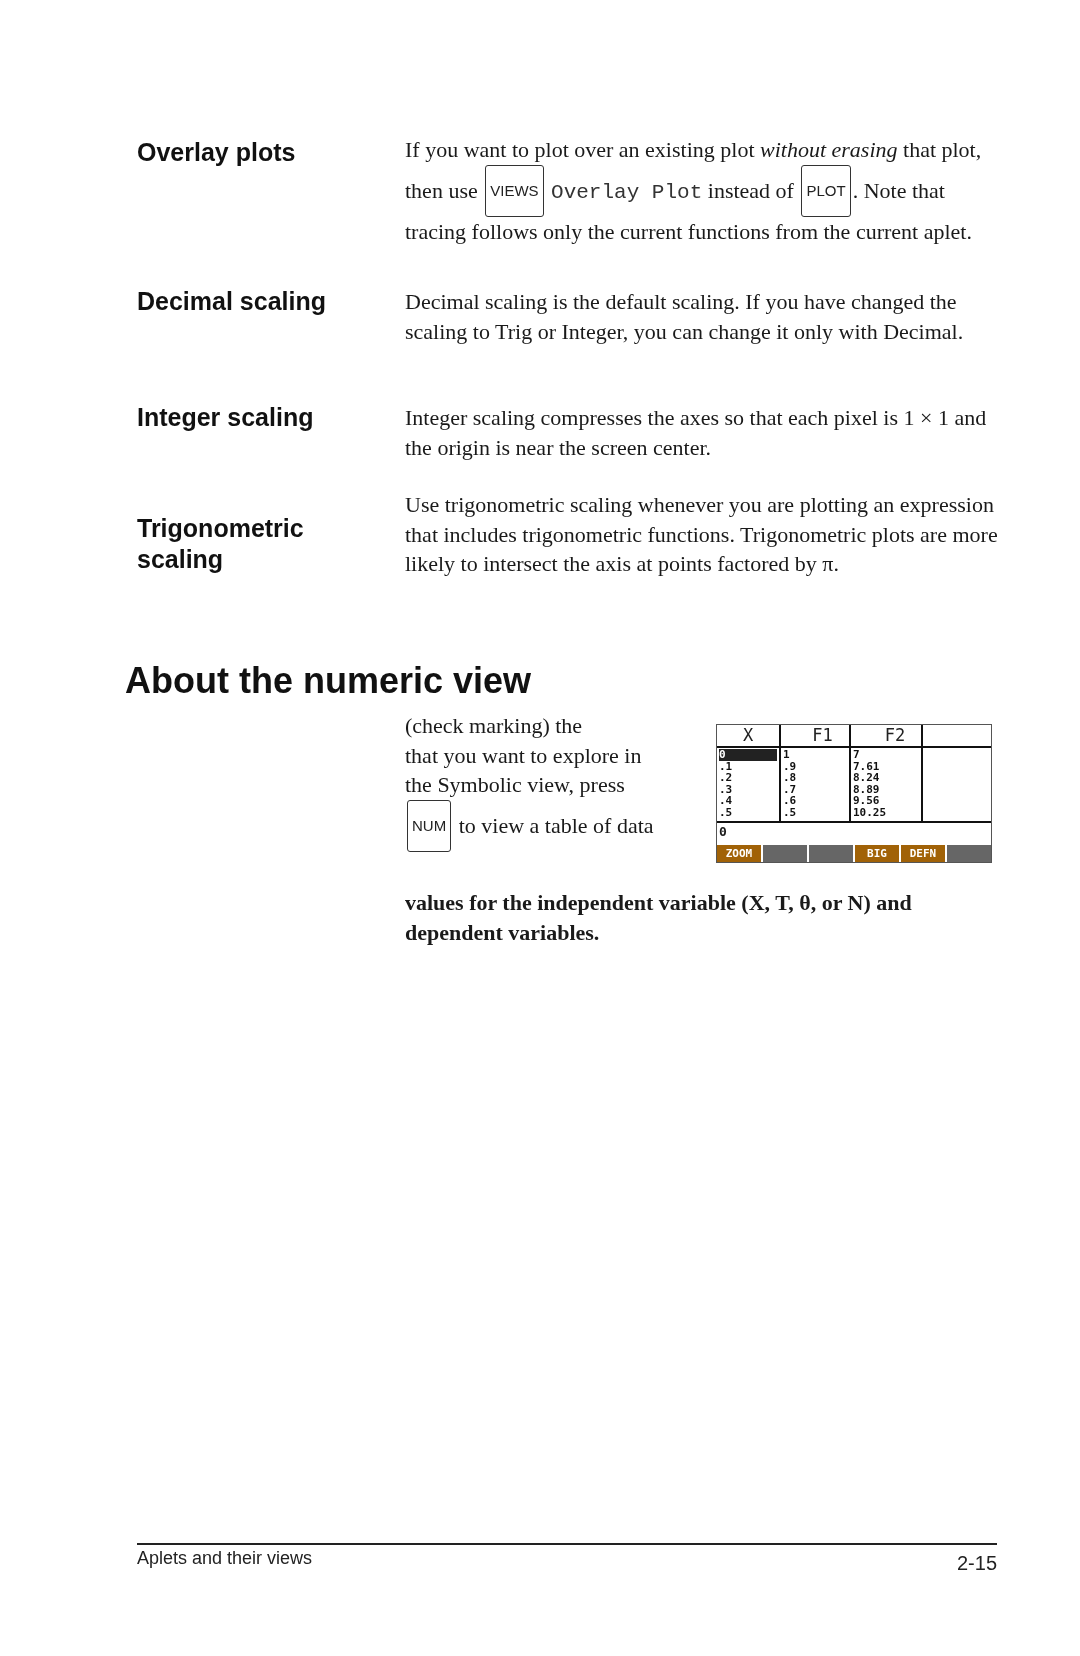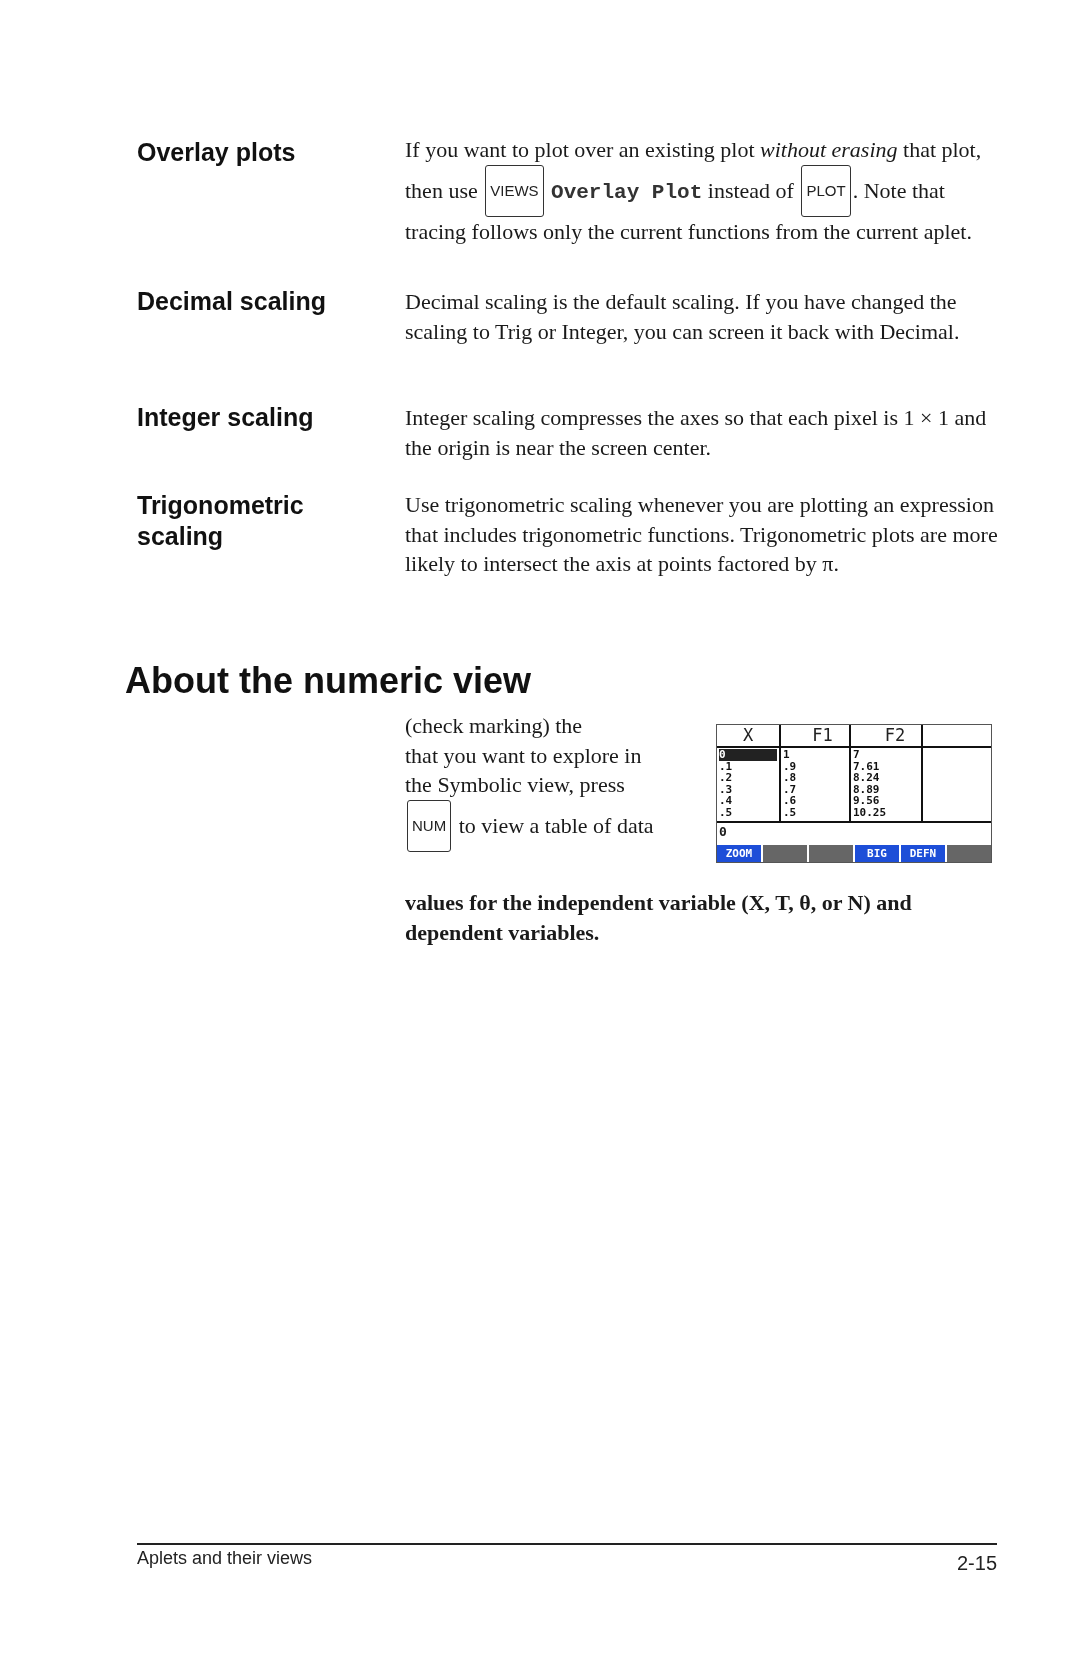--- a/index.html
+++ b/index.html
@@ -10,58 +10,58 @@
   }
   .body-text {
     position:absolute; left:405px; width:600px;
     font-family:"Liberation Serif", serif; font-size:22px; line-height:29.5px; color:#1a1a1a;
   }
   .key {
     display:inline-block; border:1.5px solid #333; border-radius:3px;
     font-family:"Liberation Sans", sans-serif; font-size:15px; line-height:18px;
     padding:16px 4px; margin:0 2px; vertical-align:2px; color:#222;text-align:center;
   }
-  .mono { font-family:"Liberation Mono", monospace; font-size:21px; color:#333;font-weight:bold; }
+  .mono { font-family:"Liberation Mono", monospace; font-size:21px; color:#333; }
   .section-title {
     position:absolute; left:125px; top:660px;
     font-family:"Liberation Sans", sans-serif; font-weight:bold; font-size:36px; color:#111;
   }
   .calc {
     position:absolute; left:716px; top:724px; width:274px; height:137px;
     border:1.5px solid #555; background:#fff;
     font-family:"DejaVu Sans Mono", monospace;
   }
   .calc-head { position:absolute; top:0; left:0; height:21px; width:100%; border-bottom:2px solid #111; }
   .calc-head span { position:absolute; top:0; font-size:17px; line-height:21px; text-align:center; color:#222; }
   .vline { position:absolute; top:0; width:2px; background:#111; height:96px; }
   .col { position:absolute; top:24px; font-size:11px; line-height:11.5px; font-weight:bold; color:#111; }
   .col div { height:11.5px; }
   .sel { background:#222; color:#fff; }
   .calc-entry { position:absolute; left:2px; top:99px; font-size:13px; font-weight:bold; }
   .calc-divider { position:absolute; left:0; top:96px; width:100%; height:2px; background:#111; }
   .menu { position:absolute; left:0; bottom:0; width:100%; height:17px; display:flex; gap:2px; }
-  .menu span { flex:1; background:#1d4ed8; color:#fff; font-size:11px; font-weight:bold; line-height:17px; text-align:center; }
+  .menu span { flex:1; background:#a16207; color:#fff; font-size:11px; font-weight:bold; line-height:17px; text-align:center; }
   .menu span.blank { background:#666; }
   .footer-rule { position:absolute; left:137px; top:1543px; width:860px; height:2px; background:#222; }
   .footer-left { position:absolute; left:137px; top:1548px; font-family:"Liberation Sans", sans-serif; font-size:18px; color:#222; }
   .footer-right { position:absolute; right:83px; top:1552px; font-family:"Liberation Sans", sans-serif; font-size:20px; color:#222; }
 </style>
 </head>
 <body>
 
 <div class="side-heading" style="top:137px;">Overlay plots</div>
 <div class="body-text" style="top:135px;"><span>If you want to plot over an existing plot </span><i>without erasing</i><span> that plot, then use </span><span class="key">VIEWS</span> <span class="mono">Overlay Plot</span><span> instead of </span><span class="key">PLOT</span><span>. Note that tracing follows only the current functions from the current aplet.</span></div>
 
 <div class="side-heading" style="top:286px;">Decimal scaling</div>
-<div class="body-text" style="top:287px;">Decimal scaling is the default scaling. If you have changed the scaling to Trig or Integer, you can screen it back with Decimal.</div>
+<div class="body-text" style="top:287px;">Decimal scaling is the default scaling. If you have changed the scaling to Trig or Integer, you can change it only with Decimal.</div>
 
 <div class="side-heading" style="top:402px;">Integer scaling</div>
 <div class="body-text" style="top:403px;">Integer scaling compresses the axes so that each pixel is 1 × 1 and the origin is near the screen center.</div>
 
-<div class="side-heading" style="top:490px;"><span>Trigonometric</span><br><span>scaling</span></div>
+<div class="side-heading" style="top:513px;"><span>Trigonometric</span><br><span>scaling</span></div>
 <div class="body-text" style="top:490px;">Use trigonometric scaling whenever you are plotting an expression that includes trigonometric functions. Trigonometric plots are more likely to intersect the axis at points factored by π.</div>
 
 <div class="section-title">About the numeric view</div>
 
 <div class="body-text" style="top:711px; width:290px;">
   <div>(check marking) the</div>
   <div>that you want to explore in</div>
   <div>the Symbolic view, press</div>
   <div><span class="key">NUM</span><span> to view a table of data</span></div>
 </div>

